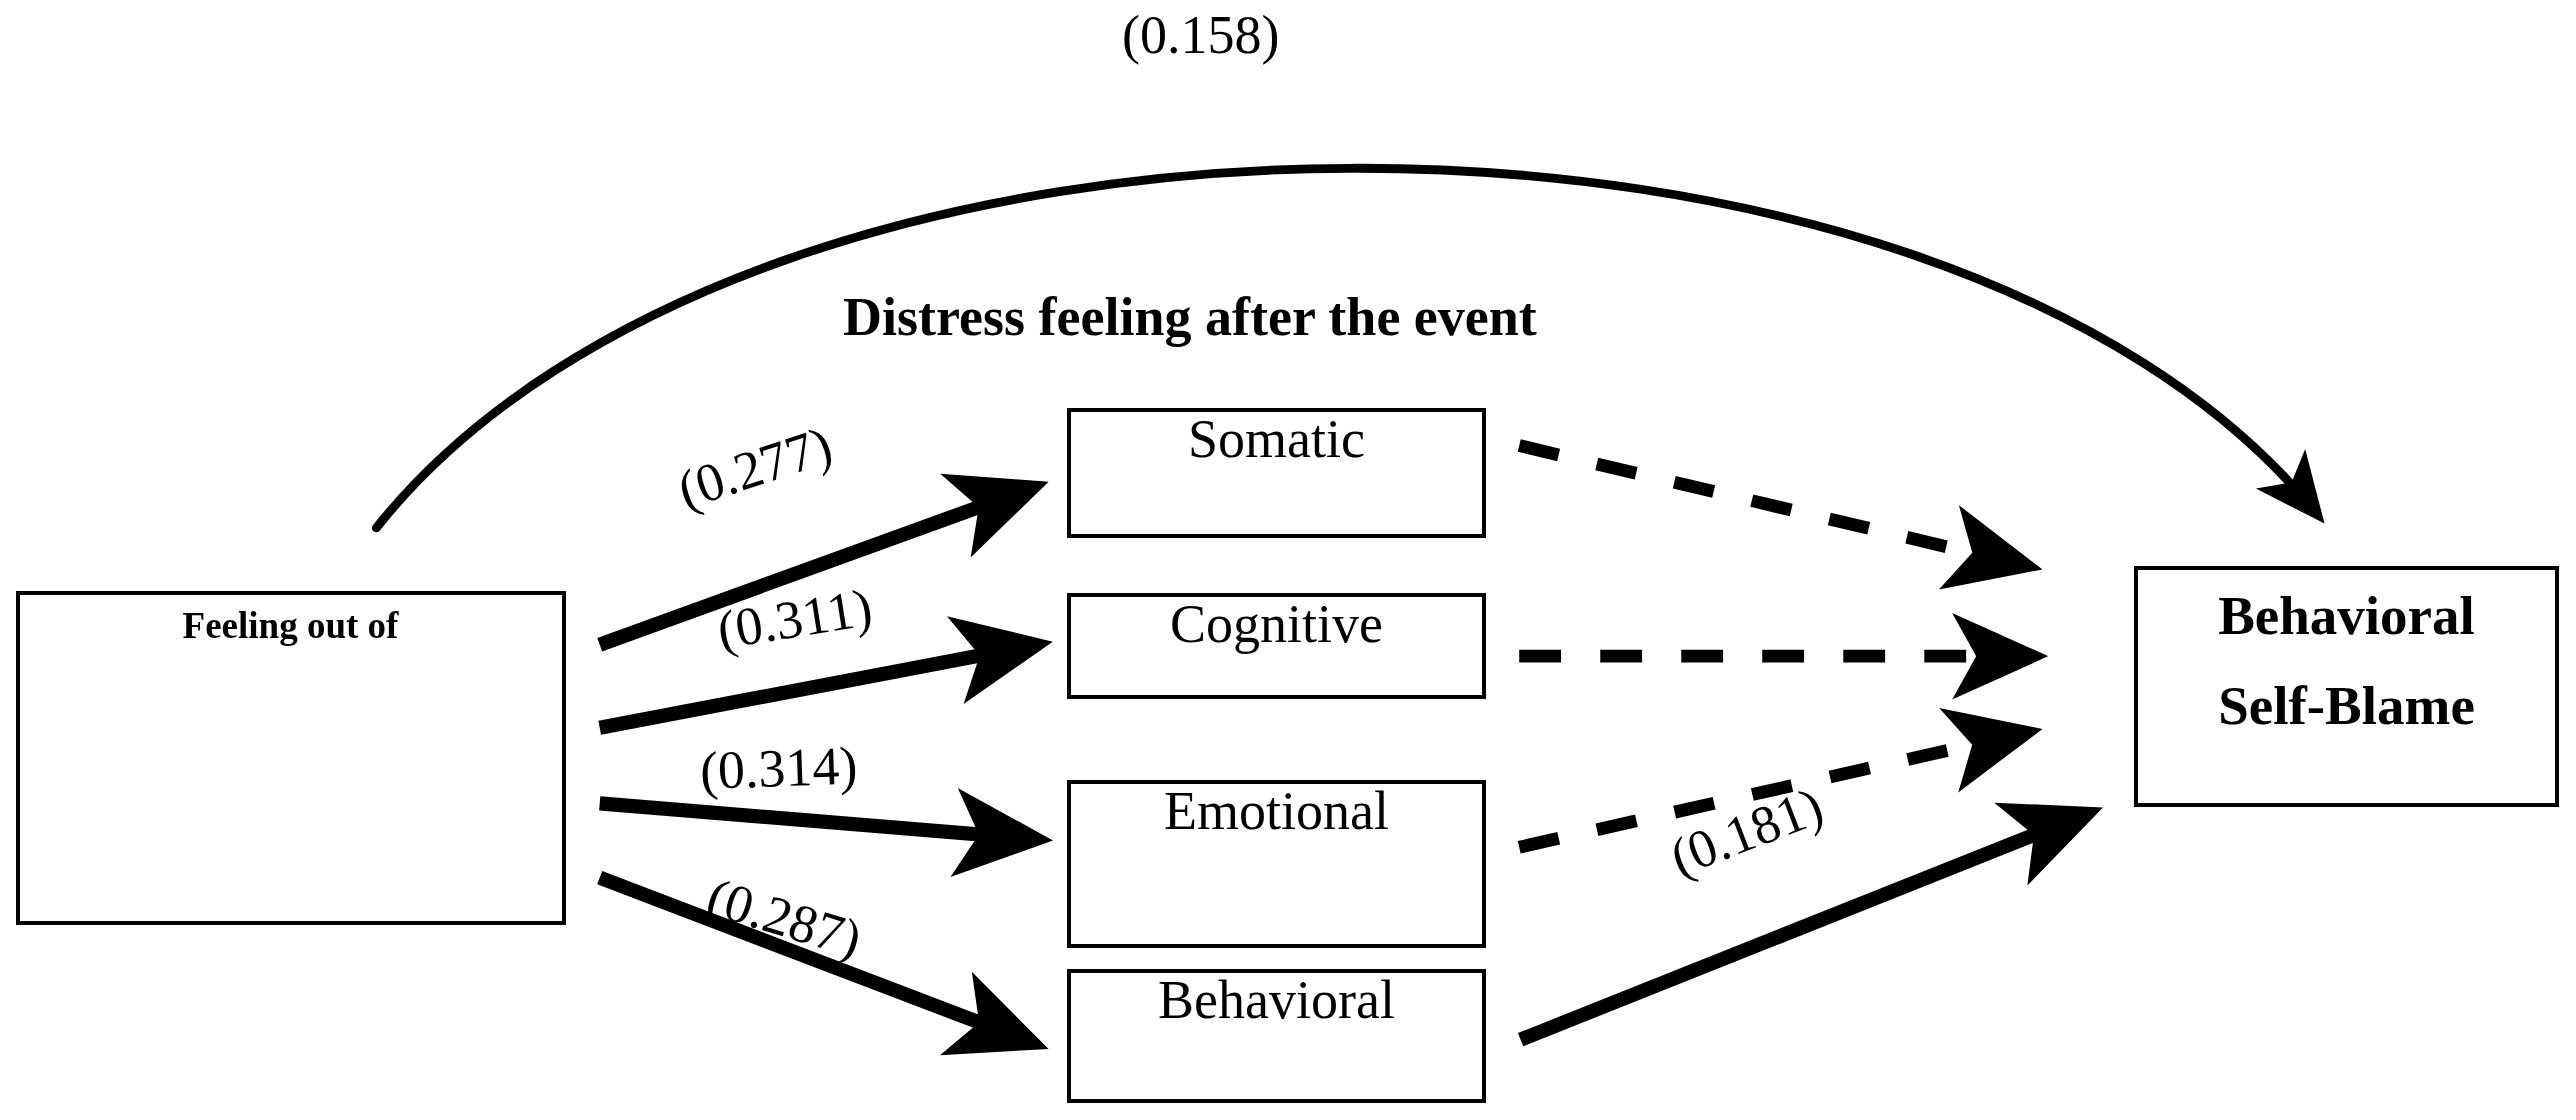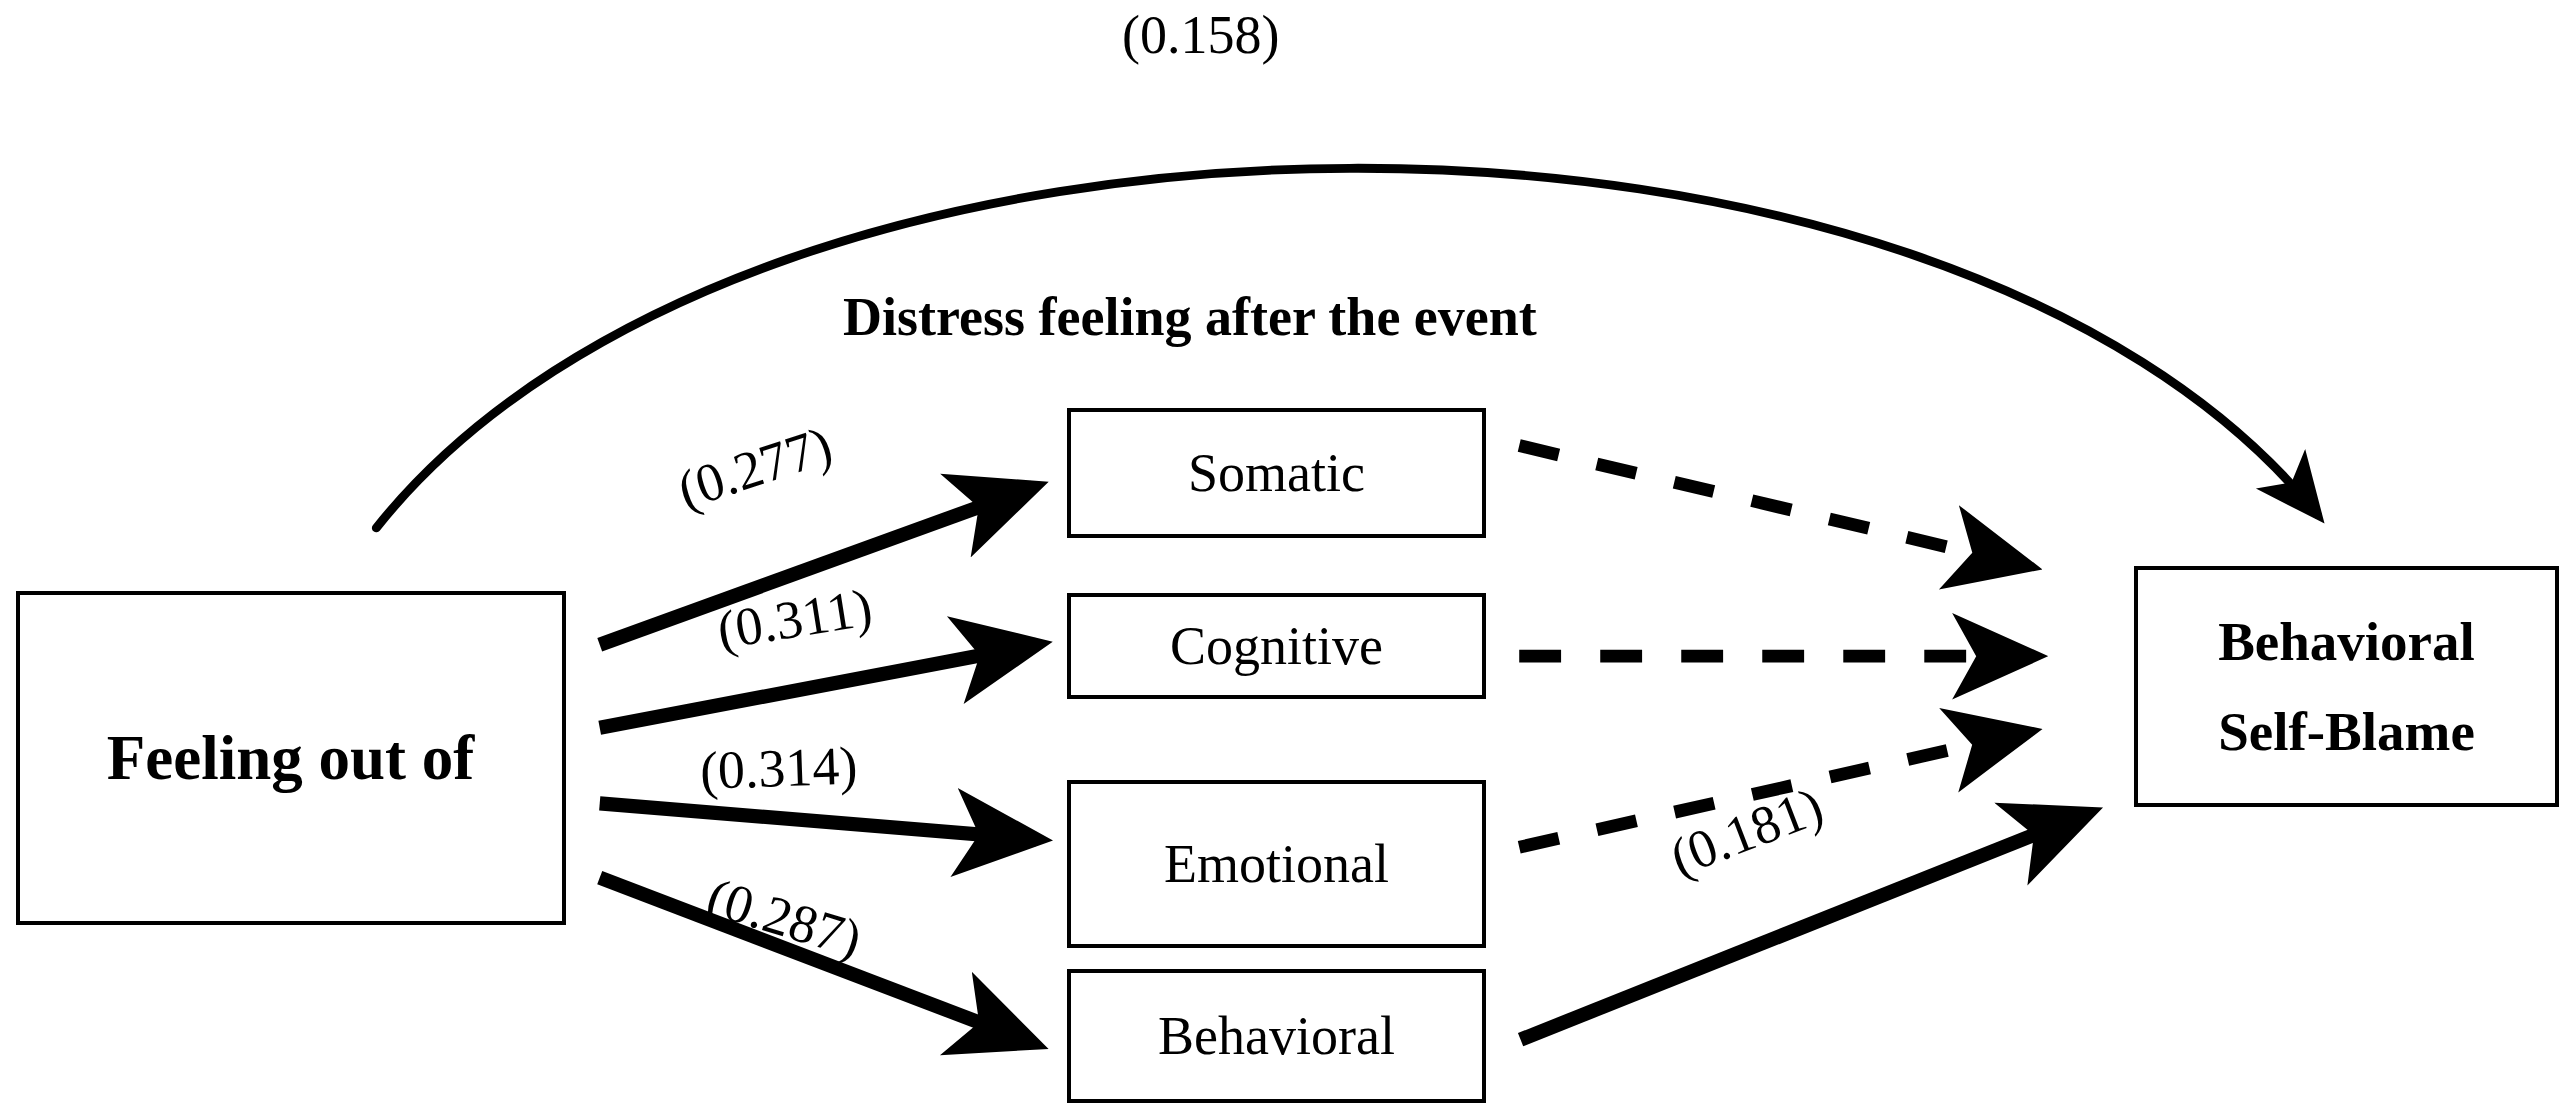--- a/index.html
+++ b/index.html
@@ -27,40 +27,39 @@
     height: 1120px;
   }
   .node-box {
     position: absolute;
     box-sizing: border-box;
     border: 4.7px solid #000000;
     background: #ffffff;
     display: flex;
     flex-direction: column;
     align-items: center;
-    justify-content: center;
     text-align: center;
     z-index: 4;
   }
   .node-box.thin {
     border-width: 4px;
   }
   .node-line {
     display: block;
     white-space: nowrap;
     line-height: 1.0;
   }
   
   #box-predictor {
     left: 15.5px;
     top: 591px;
     width: 550px;
     height: 334px;
     font-weight: bold;
-    font-size: 63px;
+    font-size: 37px;
   }
   #box-predictor .node-line { margin: 11.5px 0; }
 
   
   .mediator {
     left: 1067px;
     width: 419px;
     font-size: 54px;
     font-weight: normal;
   }

